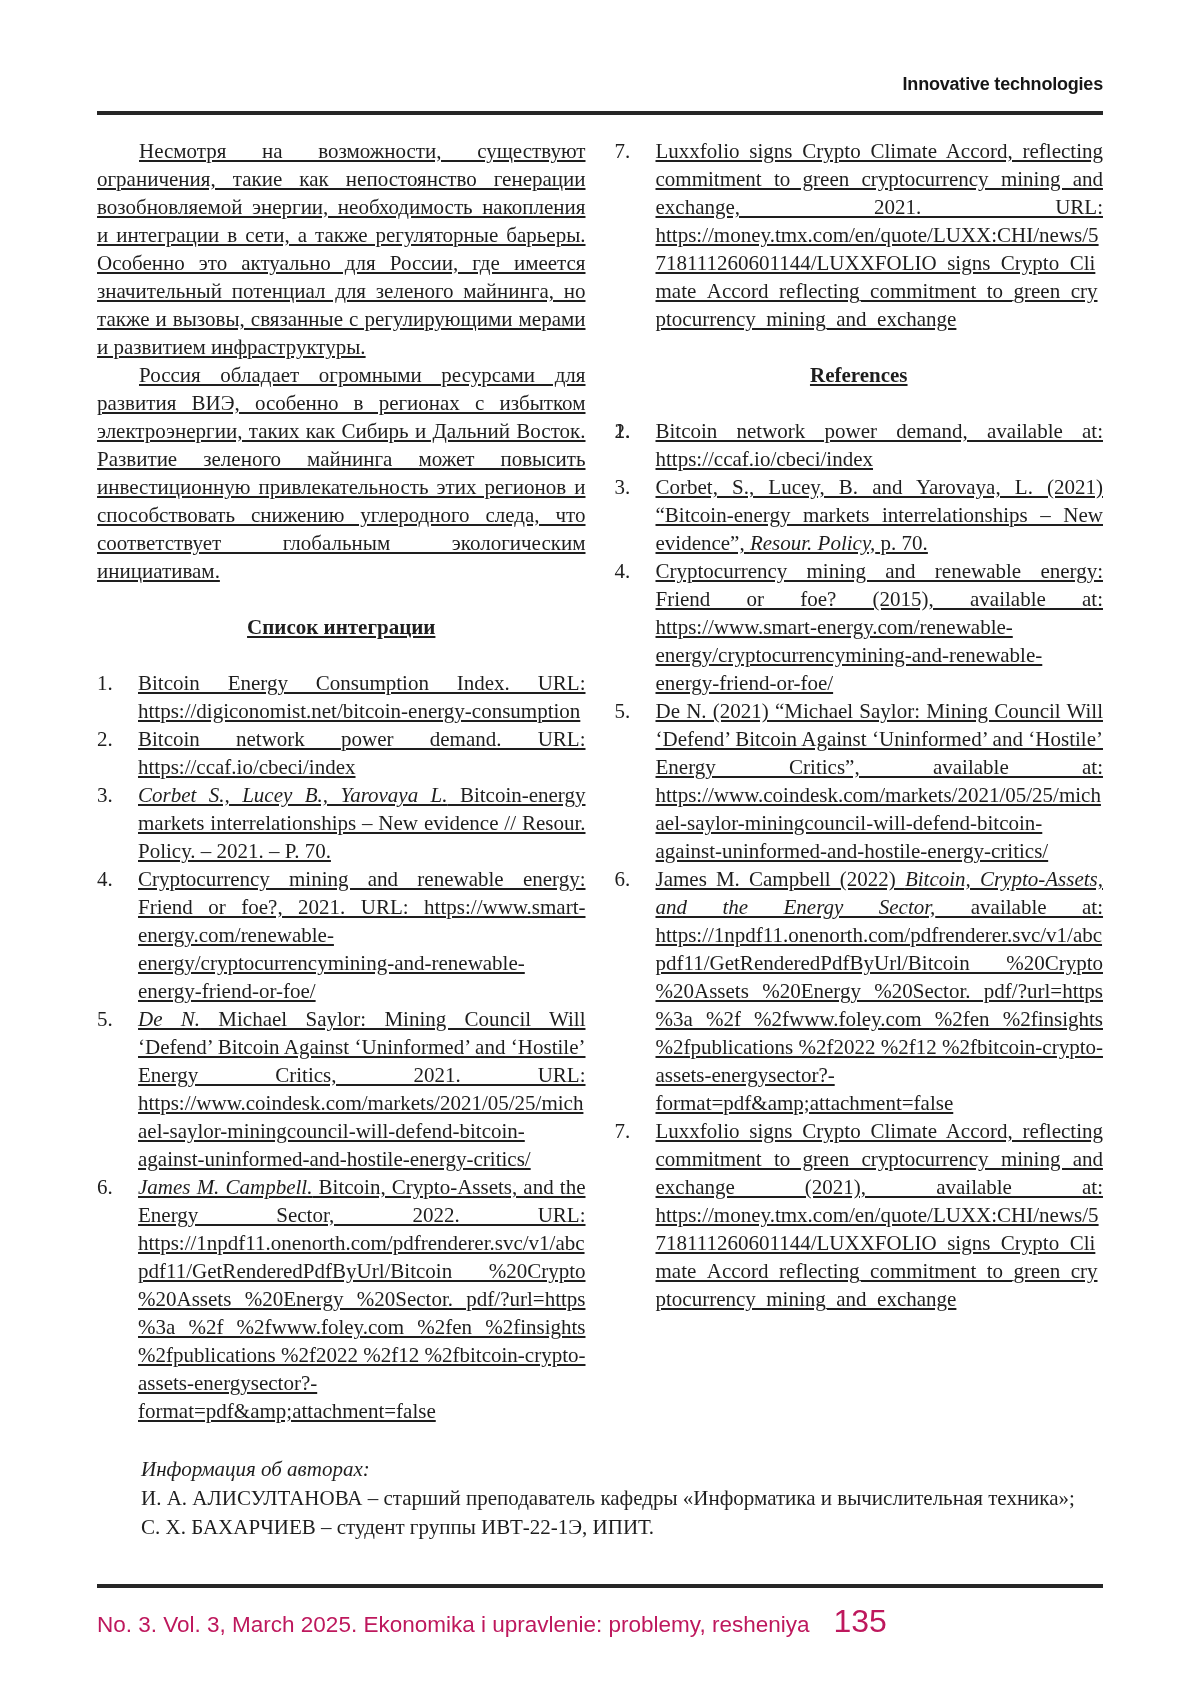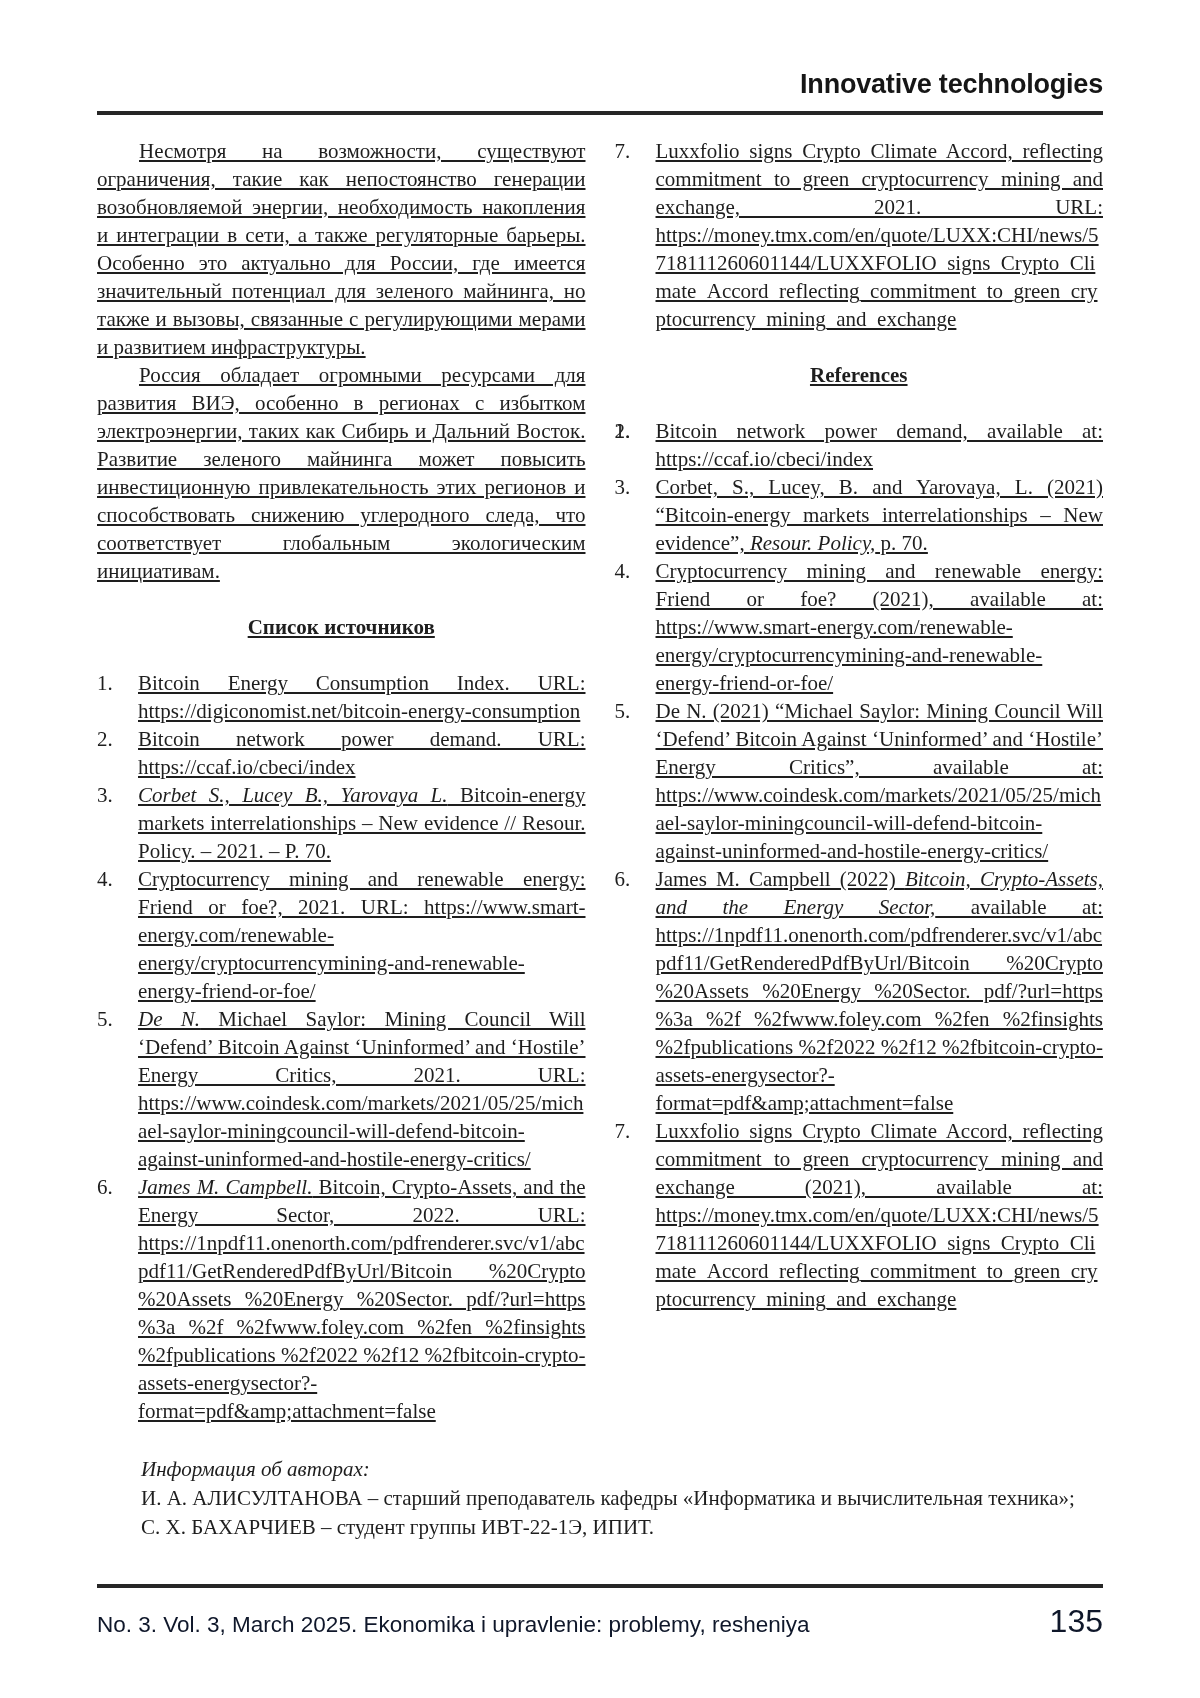--- a/index.html
+++ b/index.html
@@ -16,21 +16,21 @@
     font-family: "Liberation Serif", serif;
     box-sizing: border-box;
     padding: 0 97px;
     overflow: hidden;
   }
   
   .header { padding-top: 70px; }
   .header-title {
     font-family: "Liberation Sans", sans-serif;
     font-weight: 700;
-    font-size: 27px;
+    font-size: 18px;
     line-height: 28px;
     letter-spacing: -0.2px;
     text-align: right;
     color: #161616;
   }
   .rule {
     height: 4px;
     background: #262626;
     margin-top: 13px;
   }
@@ -88,64 +88,63 @@
   
   .footer {
     position: absolute;
     left: 97px;
     right: 97px;
     top: 1571px;
   }
   .footer-row {
     margin-top: 15px;
     display: flex;
-    justify-content: space-between;
     align-items: baseline;
     font-family: "Liberation Sans", sans-serif;
     font-size: 22.5px;
-    color: #0f172a;
+    color: #be185d;
   }
   .footer-page-number { font-size: 32px; margin-left: 24px; }
 </style>
 </head>
 <body>
 
 <div class="page">
 
   <div class="header">
     <div class="header-title">Innovative technologies</div>
     <div class="rule"></div>
   </div>
 
   <div class="columns">
 
     <div class="col">
       <p class="para" lang="ru">Несмотря на возможности, существуют ограничения, такие как непостоянство генерации возобновляемой энергии, необходимость накопления и интеграции в сети, а также регуляторные барьеры. Особенно это актуально для России, где имеется значительный потенциал для зеленого майнинга, но также и вызовы, связанные с регулирующими мерами и развитием инфраструктуры.</p>
       <p class="para" lang="ru">Россия обладает огромными ресурсами для развития ВИЭ, особенно в регионах с избытком электроэнергии, таких как Сибирь и Дальний Восток. Развитие зеленого майнинга может повысить инвестиционную привлекательность этих регионов и способствовать снижению углеродного следа, что соответствует глобальным экологическим инициативам.</p>
-      <div class="sec-heading">Список источников</div>
+      <div class="sec-heading">Список интеграции</div>
       <div class="ref-list" id="ru-refs" lang="en">
           <div class="ref-item"><span class="ref-num">1.</span><span class="ref-text"><span>Bitcoin Energy Consumption Index. URL: https://digiconomist.net/bitcoin-energy-consumption</span></span></div>
           <div class="ref-item"><span class="ref-num">2.</span><span class="ref-text"><span>Bitcoin network power demand. URL: https://ccaf.io/cbeci/index</span></span></div>
           <div class="ref-item"><span class="ref-num">3.</span><span class="ref-text"><i>Corbet S., Lucey B., Yarovaya L.</i><span> Bitcoin-energy markets interrelationships – New evidence // Resour. Policy. – 2021. – P. 70.</span></span></div>
           <div class="ref-item"><span class="ref-num">4.</span><span class="ref-text"><span>Cryptocurrency mining and renewable energy: Friend or foe?, 2021. URL: https://www.smart-energy.com/renewable-energy/cryptocurrencymining-and-renewable-energy-friend-or-foe/</span></span></div>
           <div class="ref-item"><span class="ref-num">5.</span><span class="ref-text"><i>De N.</i><span> Michael Saylor: Mining Council Will ‘Defend’ Bitcoin Against ‘Uninformed’ and ‘Hostile’ Energy Critics, 2021. URL: https://www.coindesk.com/markets/2021/05/25/michael-saylor-miningcouncil-will-defend-bitcoin-against-uninformed-and-hostile-energy-critics/</span></span></div>
           <div class="ref-item"><span class="ref-num">6.</span><span class="ref-text"><i>James M. Campbell.</i><span> Bitcoin, Crypto-Assets, and the Energy Sector, 2022. URL: https://1npdf11.onenorth.com/pdfrenderer.svc/v1/abcpdf11/GetRenderedPdfByUrl/Bitcoin %20Crypto %20Assets %20Energy %20Sector. pdf/?url=https %3a %2f %2fwww.foley.com %2fen %2finsights %2fpublications %2f2022 %2f12 %2fbitcoin-crypto-assets-energysector?- format=pdf&amp;amp;attachment=false</span></span></div>
         </div>
     </div>
 
     <div class="col">
       <div class="ref-list" id="ru-refs-cont" lang="en">
           <div class="ref-item"><span class="ref-num">7.</span><span class="ref-text"><span>Luxxfolio signs Crypto Climate Accord, reflecting commitment to green cryptocurrency mining and exchange, 2021. URL: https://money.tmx.com/en/quote/LUXX:CHI/news/5718111260601144/LUXXFOLIO_signs_Crypto_Climate_Accord_reflecting_commitment_to_green_cryptocurrency_mining_and_exchange</span></span></div>
         </div>
       <div class="sec-heading">References</div>
       <div class="ref-list" id="en-refs" lang="en">
           <div class="ref-item"><span class="ref-num">1.</span></div>
           <div class="ref-item"><span class="ref-num">2.</span><span class="ref-text"><span>Bitcoin network power demand, available at: https://ccaf.io/cbeci/index</span></span></div>
           <div class="ref-item"><span class="ref-num">3.</span><span class="ref-text"><span>Corbet, S., Lucey, B. and Yarovaya, L. (2021) “Bitcoin-energy markets interrelationships – New evidence”, </span><i>Resour. Policy,</i><span> p. 70.</span></span></div>
-          <div class="ref-item"><span class="ref-num">4.</span><span class="ref-text"><span>Cryptocurrency mining and renewable energy: Friend or foe? (2021), available at: https://www.smart-energy.com/renewable-energy/cryptocurrencymining-and-renewable-energy-friend-or-foe/</span></span></div>
+          <div class="ref-item"><span class="ref-num">4.</span><span class="ref-text"><span>Cryptocurrency mining and renewable energy: Friend or foe? (2015), available at: https://www.smart-energy.com/renewable-energy/cryptocurrencymining-and-renewable-energy-friend-or-foe/</span></span></div>
           <div class="ref-item"><span class="ref-num">5.</span><span class="ref-text"><span>De N. (2021) “Michael Saylor: Mining Council Will ‘Defend’ Bitcoin Against ‘Uninformed’ and ‘Hostile’ Energy Critics”, available at: https://www.coindesk.com/markets/2021/05/25/michael-saylor-miningcouncil-will-defend-bitcoin-against-uninformed-and-hostile-energy-critics/</span></span></div>
           <div class="ref-item"><span class="ref-num">6.</span><span class="ref-text"><span>James M. Campbell (2022) </span><i>Bitcoin, Crypto-Assets, and the Energy Sector,</i><span> available at: https://1npdf11.onenorth.com/pdfrenderer.svc/v1/abcpdf11/GetRenderedPdfByUrl/Bitcoin %20Crypto %20Assets %20Energy %20Sector. pdf/?url=https %3a %2f %2fwww.foley.com %2fen %2finsights %2fpublications %2f2022 %2f12 %2fbitcoin-crypto-assets-energysector?- format=pdf&amp;amp;attachment=false</span></span></div>
           <div class="ref-item"><span class="ref-num">7.</span><span class="ref-text"><span>Luxxfolio signs Crypto Climate Accord, reflecting commitment to green cryptocurrency mining and exchange (2021), available at: https://money.tmx.com/en/quote/LUXX:CHI/news/5718111260601144/LUXXFOLIO_signs_Crypto_Climate_Accord_reflecting_commitment_to_green_cryptocurrency_mining_and_exchange</span></span></div>
         </div>
     </div>
 
   </div>
 
   <div class="authors">
     <div class="authors-heading">Информация об авторах:</div>

